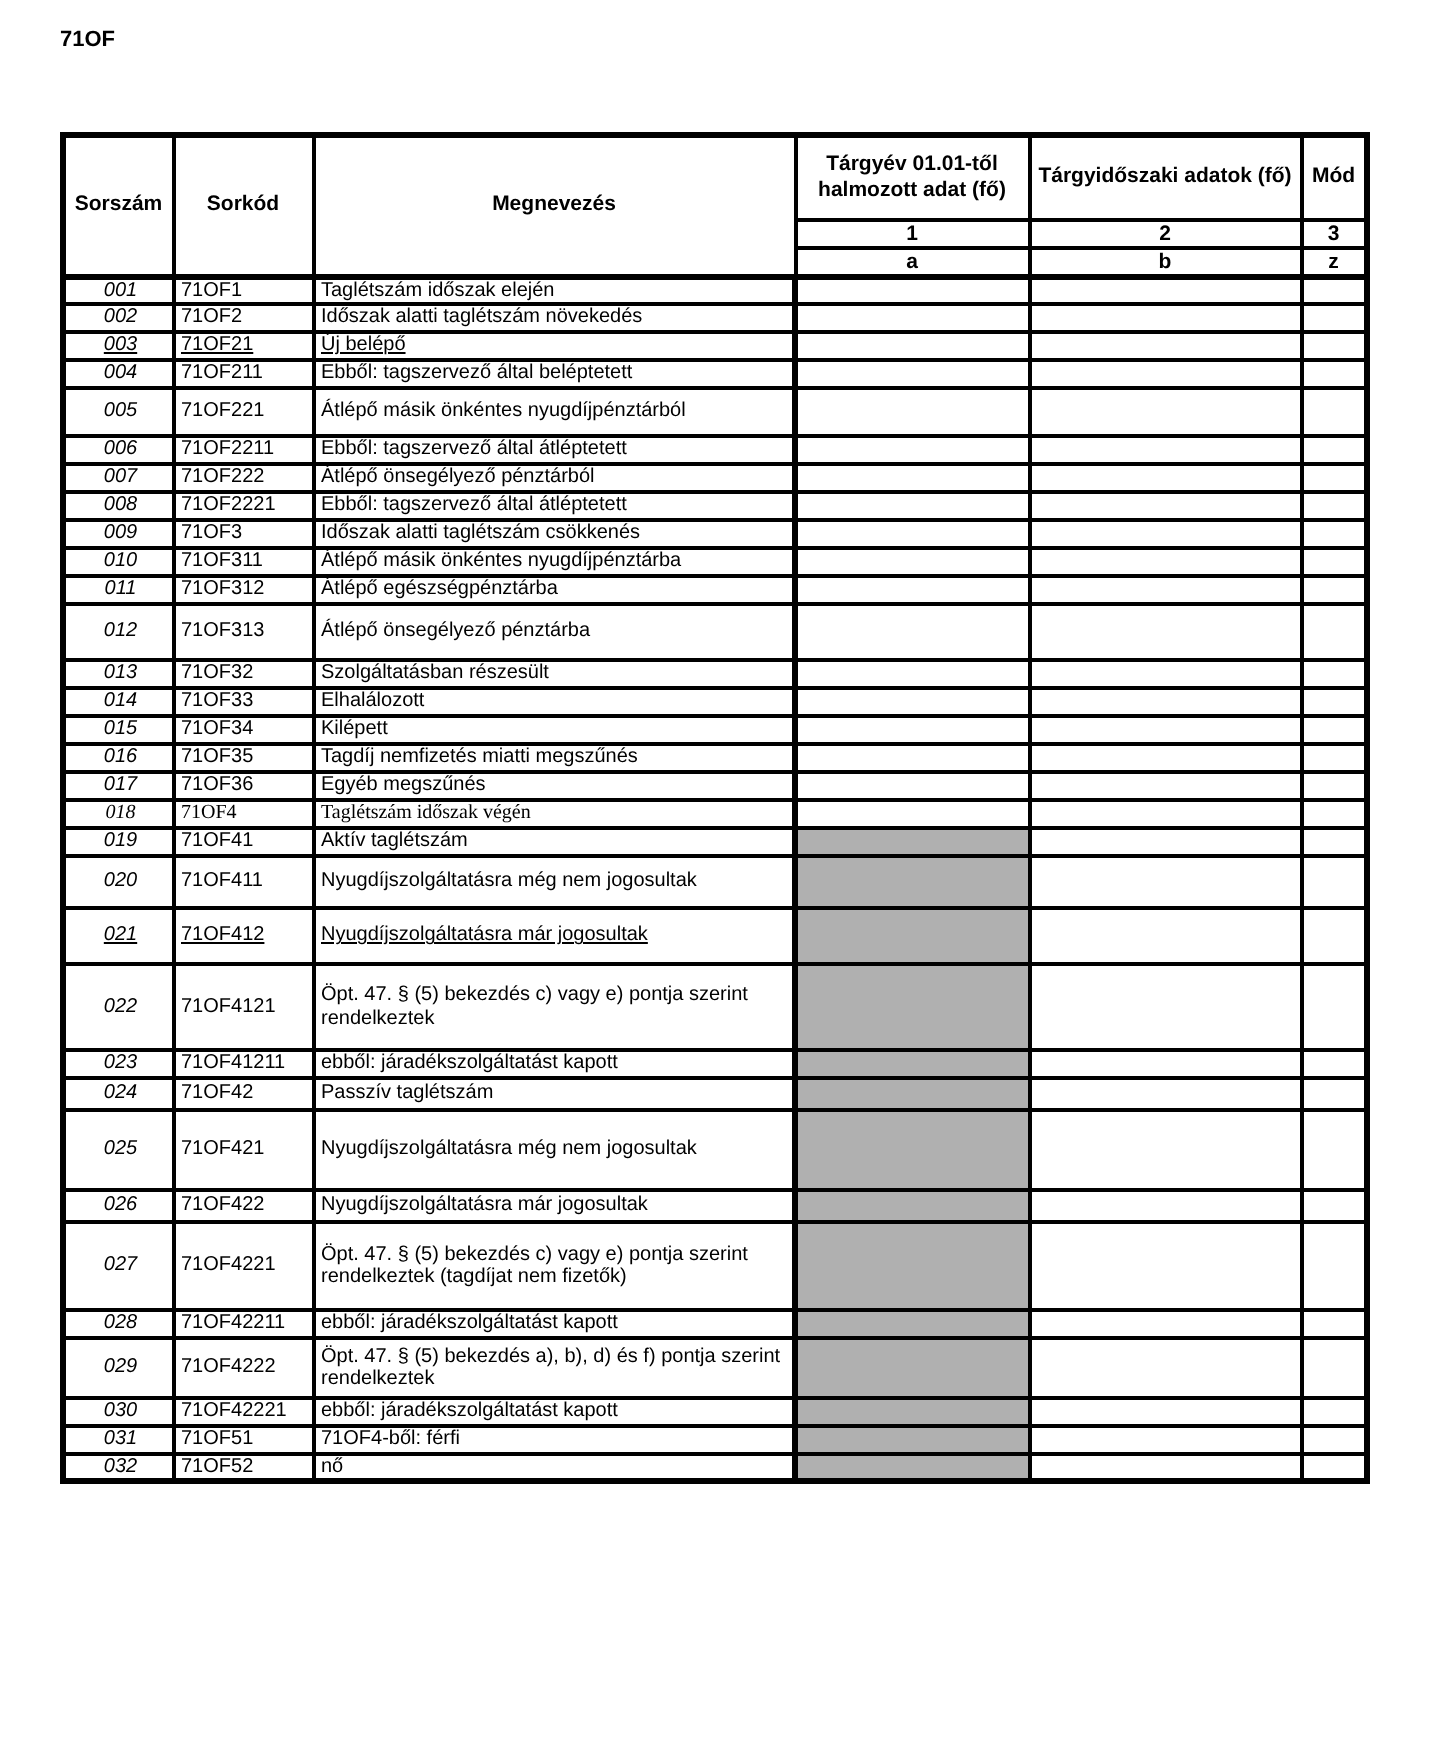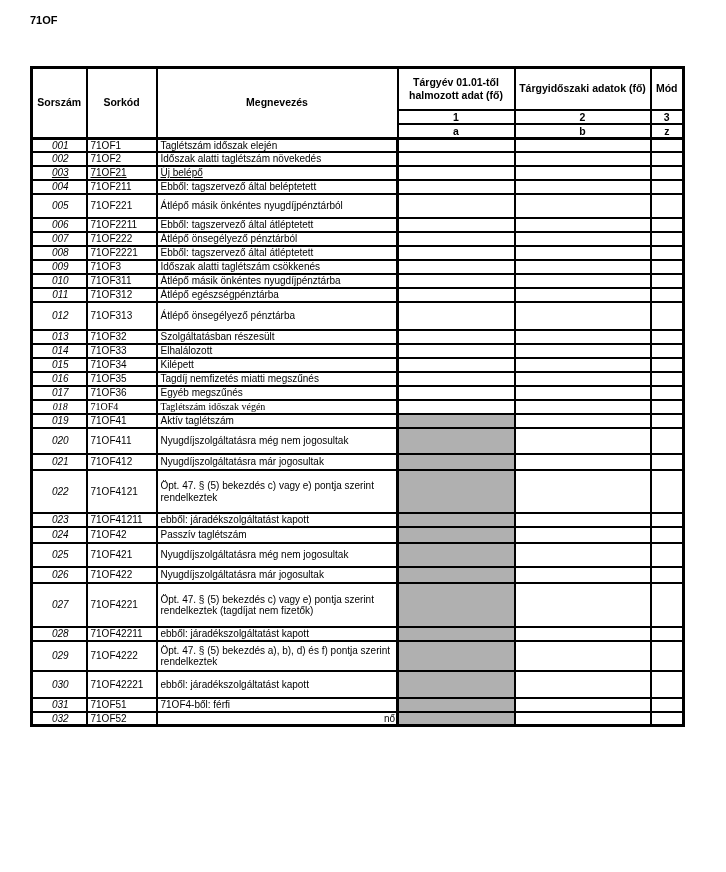--- a/index.html
+++ b/index.html
@@ -18,21 +18,21 @@
 
   table.main thead th{
     font-weight:bold;font-size:10.5px;text-align:center;vertical-align:middle;
     padding:1px 2px;line-height:13px;
   }
   tr.subhead td{font-weight:bold;font-size:10.5px;text-align:center;height:12px;line-height:12px;padding:0;}
   tbody.rows tr td{font-size:10px;vertical-align:middle;padding:0 1px 0 3px;line-height:11.5px;}
   tbody.rows tr:first-child td{border-top:3px solid #000;}
   td.c-num{font-style:italic;text-align:center;padding:0;}
   td.c-a{border-left:3px solid #000 !important;}
-  td.center{text-align:right;padding:0;}
+  td.center{text-align:left;padding:0;}
   td.forbidden{background:var(--gray,#b0b0b0);}
 
   table.legend{position:absolute;left:88px;top:697px;border:3px solid #000;}
   table.legend th,table.legend td{border:2px solid #000;}
   table.legend th{font-weight:bold;font-size:10.5px;text-align:center;height:14px;line-height:14px;padding:0;}
   table.legend td{font-size:10px;height:15px;line-height:15px;padding:0 0 0 3px;}
   td.swatch{background:var(--gray,#b0b0b0);padding:0;}
 </style>
 </head>
 <body>
@@ -226,21 +226,21 @@
           <td class="c-z"></td>
         </tr>
         <tr style="height: 26px;">
           <td class="c-num">020</td>
           <td class="c-code">71OF411</td>
           <td class="c-name">Nyugdíjszolgáltatásra még nem jogosultak</td>
           <td class="c-a forbidden"></td>
           <td class="c-b"></td>
           <td class="c-z"></td>
         </tr>
-        <tr style="height: 16px;">
+        <tr style="height: 28px; text-decoration: underline;">
           <td class="c-num">021</td>
           <td class="c-code">71OF412</td>
           <td class="c-name">Nyugdíjszolgáltatásra már jogosultak</td>
           <td class="c-a forbidden"></td>
           <td class="c-b"></td>
           <td class="c-z"></td>
         </tr>
         <tr style="height: 43px;">
           <td class="c-num">022</td>
           <td class="c-code">71OF4121</td>
@@ -258,21 +258,21 @@
           <td class="c-z"></td>
         </tr>
         <tr style="height: 16px;">
           <td class="c-num">024</td>
           <td class="c-code">71OF42</td>
           <td class="c-name">Passzív taglétszám</td>
           <td class="c-a forbidden"></td>
           <td class="c-b"></td>
           <td class="c-z"></td>
         </tr>
-        <tr style="height: 24px;">
+        <tr style="height: 40px;">
           <td class="c-num">025</td>
           <td class="c-code">71OF421</td>
           <td class="c-name">Nyugdíjszolgáltatásra még nem jogosultak</td>
           <td class="c-a forbidden"></td>
           <td class="c-b"></td>
           <td class="c-z"></td>
         </tr>
         <tr style="height: 16px;">
           <td class="c-num">026</td>
           <td class="c-code">71OF422</td>
@@ -298,21 +298,21 @@
           <td class="c-z"></td>
         </tr>
         <tr style="height: 30px;">
           <td class="c-num">029</td>
           <td class="c-code">71OF4222</td>
           <td class="c-name">Öpt. 47. § (5) bekezdés a), b), d) és f) pontja szerint rendelkeztek</td>
           <td class="c-a forbidden"></td>
           <td class="c-b"></td>
           <td class="c-z"></td>
         </tr>
-        <tr style="height: 27px; margin-top: 48px;">
+        <tr style="height: 14px; margin-top: 48px;">
           <td class="c-num">030</td>
           <td class="c-code">71OF42221</td>
           <td class="c-name">ebből: járadékszolgáltatást kapott</td>
           <td class="c-a forbidden"></td>
           <td class="c-b"></td>
           <td class="c-z"></td>
         </tr>
         <tr style="height: 13px;">
           <td class="c-num">031</td>
           <td class="c-code">71OF51</td>

